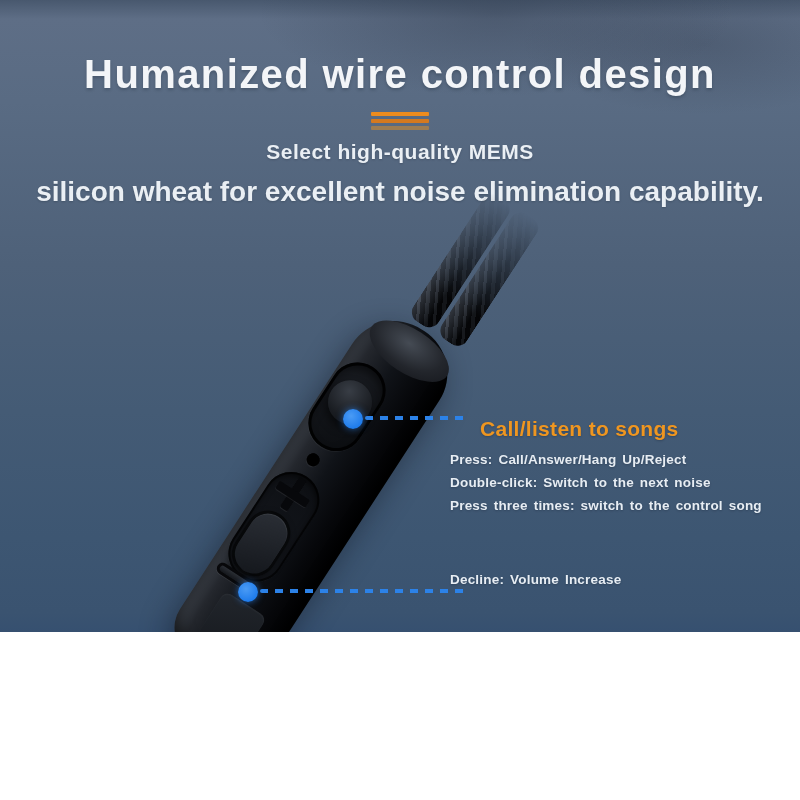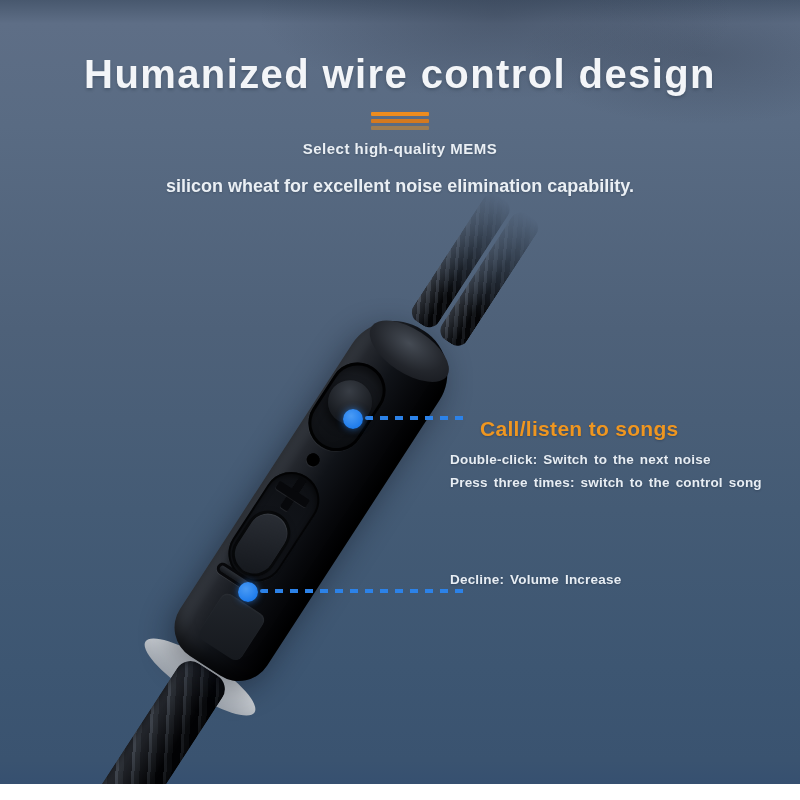--- a/index.html
+++ b/index.html
@@ -1,17 +1,17 @@
 <!DOCTYPE html>
 <html><head>
 <meta charset="utf-8">
 <style>
   html,body{margin:0;padding:0;}
   .stage{
-    position:relative;width:800px;height:784px;overflow:hidden;
+    position:relative;width:800px;height:632px;overflow:hidden;
     font-family:"Liberation Sans","DejaVu Sans",sans-serif;
     -webkit-font-smoothing:antialiased;
   }
   
   .bg{
     position:absolute;inset:0;
     background:
       radial-gradient(ellipse 340px 120px at 62% 2%, rgba(42,52,68,.35), transparent 70%),
       radial-gradient(ellipse 260px 100px at 88% 7%, rgba(42,52,68,.28), transparent 70%),
       linear-gradient(180deg,#48586e 0%,#5e6e86 3%,#596b83 16%,#4e6179 42%,#445b75 65%,#3d5672 85%,#3a5370 97%,#365070 100%);
@@ -22,22 +22,22 @@
     font-size:40px;font-weight:800;letter-spacing:1.4px;color:#f3f5f8;
     text-shadow:0 2px 3px rgba(20,30,45,.25);
   }
   .divider{position:absolute;top:112px;left:50%;transform:translateX(-50%);width:58px;}
   .divider i{display:block;height:4px;border-radius:1px;margin-bottom:3px;}
   .divider i:nth-child(1){background:#ed8c1e;}
   .divider i:nth-child(2){background:#d4791f;}
   .divider i:nth-child(3){background:#9c7c52;}
   .sub{position:absolute;left:0;right:0;margin:0;text-align:center;color:#eaeff4;
        font-weight:600;text-shadow:0 1px 2px rgba(20,30,45,.25);}
-  .sub1{top:140px;font-size:15px;letter-spacing:.5px;}
-  .sub2{top:176px;font-size:18px;letter-spacing:0;}
+  .sub1{top:140px;font-size:21px;letter-spacing:.5px;}
+  .sub2{top:176px;font-size:28px;letter-spacing:0;}
   
   .product{position:absolute;inset:0;}
   .cable-top{
     position:absolute;left:443px;top:195px;width:64px;height:150px;
     transform:rotate(33deg);z-index:1;display:flex;gap:4px;
     -webkit-mask-image:linear-gradient(to bottom,transparent 0%,rgba(0,0,0,.55) 40%,#000 75%);
             mask-image:linear-gradient(to bottom,transparent 0%,rgba(0,0,0,.55) 40%,#000 75%);
   }
   .strand{
     flex:1;border-radius:12px;
@@ -178,20 +178,21 @@
     </div>
   </div>
 
   <span class="dot dot1"></span>
   <span class="dash dash1"></span>
   <span class="dot dot2"></span>
   <span class="dash dash2"></span>
 
   <div class="callout c1">
     <h2>Call/listen to songs</h2>
+    <p>Press: Call/Answer/Hang Up/Reject</p>
     <p>Double-click: Switch to the next noise</p>
     <p>Press three times: switch to the control song</p>
   </div>
 
   <div class="callout c2">
     <p>Decline: Volume Increase</p>
   </div>
 </div>
 
 </body></html>

